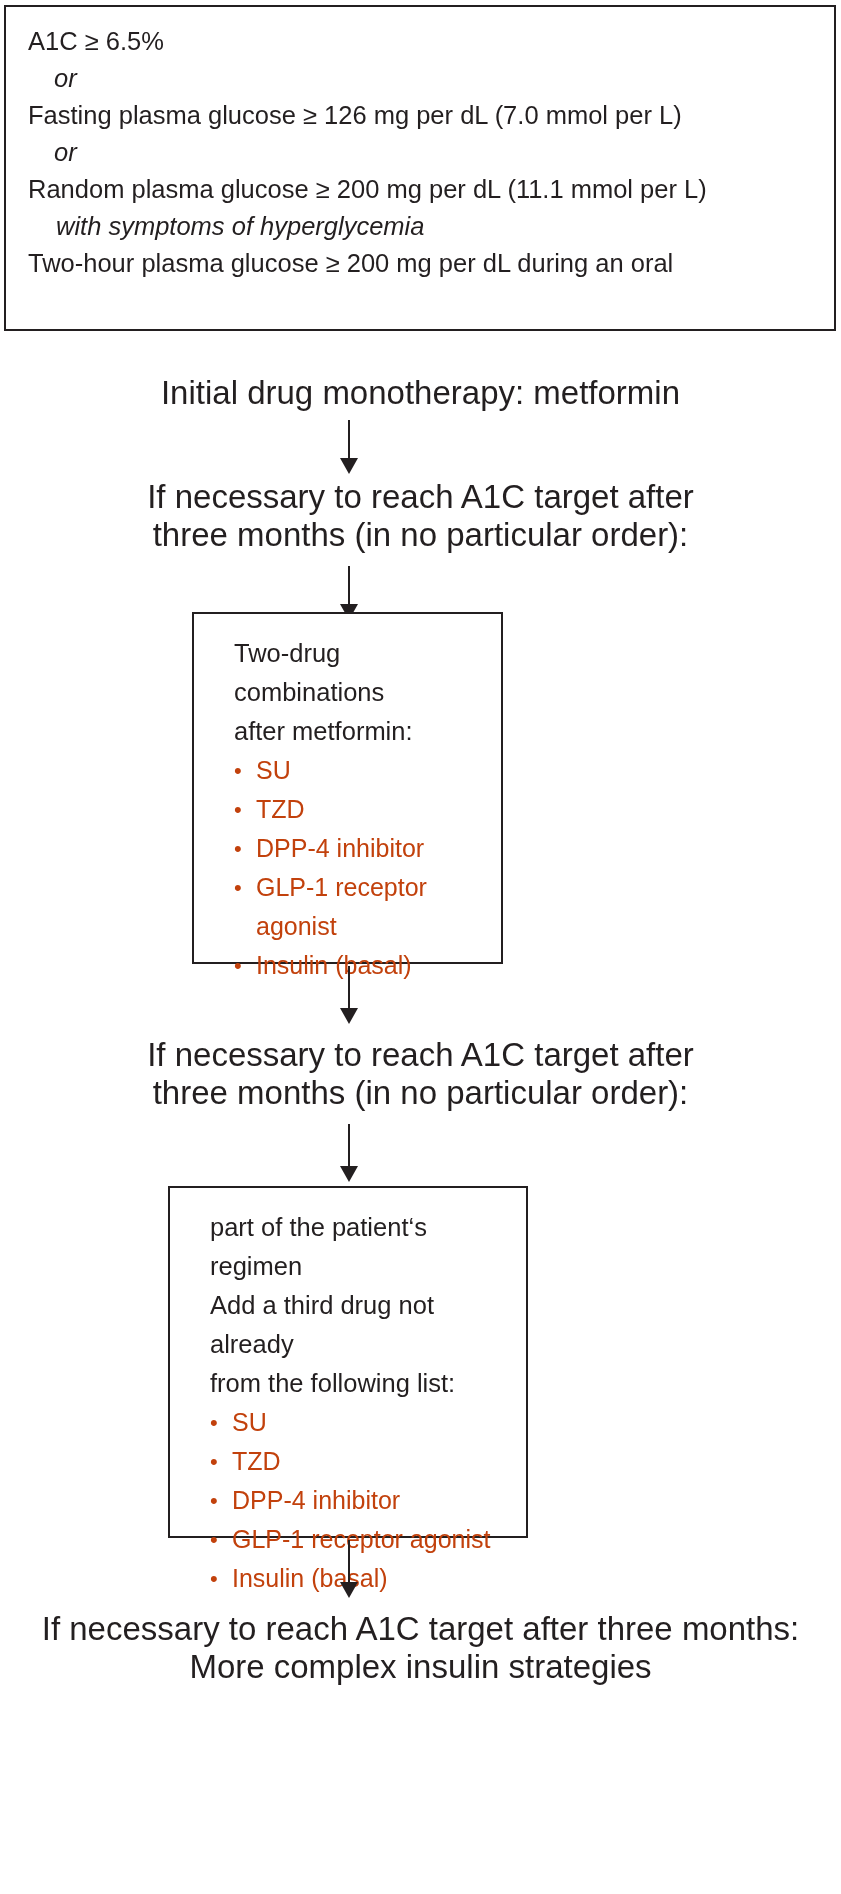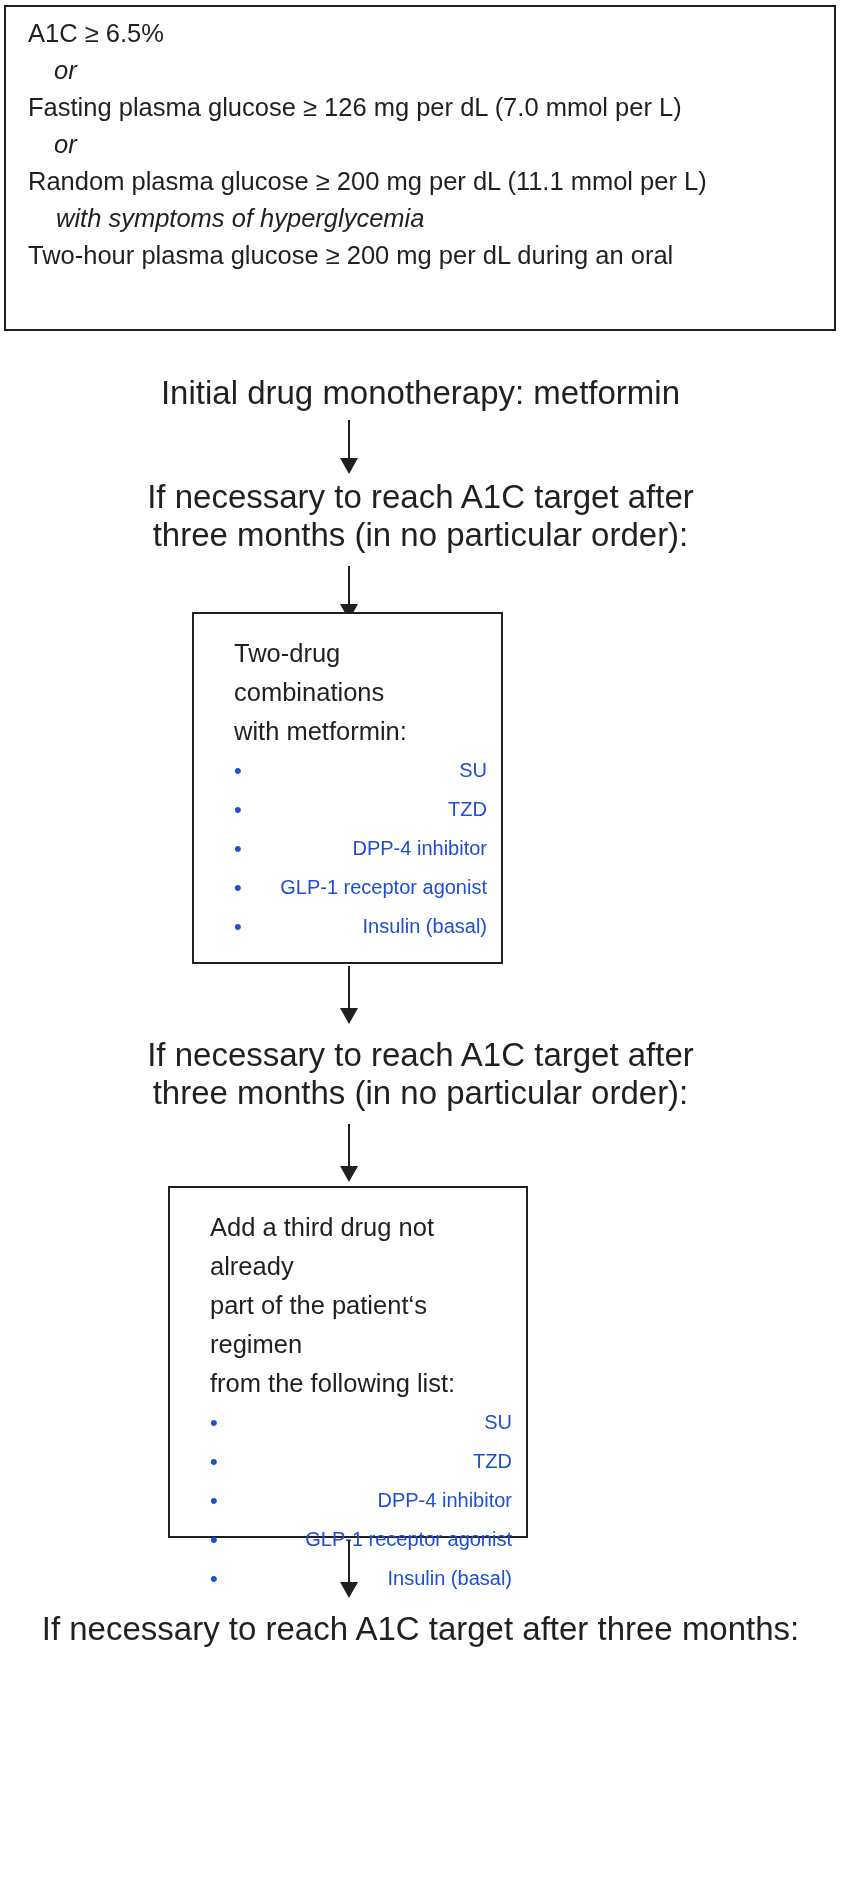--- a/index.html
+++ b/index.html
@@ -24,21 +24,21 @@
     position: absolute;
     left: 4px;
     top: 5px;
     width: 832px;
     height: 326px;
     border: 2px solid #231f20;
     box-sizing: border-box;
     background: #ffffff;
   }
   .criteria-inner {
-    padding: 8px 20px 10px 22px;
+    padding: 16px 20px 10px 22px;
   }
   .crit-line {
     font-size: 25.5px;
     line-height: 37px;
     color: #231f20;
     white-space: pre-wrap;
   }
   .crit-or {
     font-size: 25.5px;
     line-height: 37px;
@@ -98,26 +98,25 @@
     font-size: 25.5px;
     line-height: 39px;
     color: #231f20;
   }
   .opt-list {
     list-style: none;
     margin: 0;
     padding: 0;
   }
   .opt-list li {
-    font-size: 20px;
+    font-size: 25px;
     line-height: 39px;
-    color: #1d4ed8;
+    color: #c2410c;
     position: relative;
     padding-left: 22px;
-    text-align: right;
   }
   .opt-list li::before {
     content: "\2022";
     position: absolute;
     left: 0;
     top: 0;
     font-size: 22px;
   }
 </style>
 </head>
@@ -146,21 +145,21 @@
   <div class="flow-text" style="top:478px;">
     <span class="flow-line">If necessary to reach A1C target after</span>
     <span class="flow-line">three months (in no particular order):</span>
   </div>
 
   <div class="arrow" style="left:348px; top:566px; height:40px;"></div>
 
   <div class="opt-box" style="left: 192px; top: 612px; width: 311px; height: 352px;">
     <div class="opt-inner">
       <div class="opt-head">Two-drug combinations</div>
-      <div class="opt-head">with metformin:</div>
+      <div class="opt-head">after metformin:</div>
       <ul class="opt-list">
         <li>SU</li>
         <li>TZD</li>
         <li>DPP-4 inhibitor</li>
         <li>GLP-1 receptor agonist</li>
         <li>Insulin (basal)</li>
       </ul>
     </div>
   </div>
 
@@ -168,32 +167,33 @@
 
   <div class="flow-text" style="top: 1036px;">
     <span class="flow-line">If necessary to reach A1C target after</span>
     <span class="flow-line">three months (in no particular order):</span>
   </div>
 
   <div class="arrow" style="left: 348px; top: 1124px; height: 44px;"></div>
 
   <div class="opt-box" style="left: 168px; top: 1186px; width: 360px; height: 352px;">
     <div class="opt-inner">
+      <div class="opt-head">part of the patient‘s regimen</div>
       <div class="opt-head">Add a third drug not already</div>
-      <div class="opt-head">part of the patient‘s regimen</div>
       <div class="opt-head">from the following list:</div>
       <ul class="opt-list">
         <li>SU</li>
         <li>TZD</li>
         <li>DPP-4 inhibitor</li>
         <li>GLP-1 receptor agonist</li>
         <li>Insulin (basal)</li>
       </ul>
     </div>
   </div>
 
   <div class="arrow" style="left: 348px; top: 1540px; height: 44px;"></div>
 
   <div class="flow-text" style="top: 1610px;">
     <span class="flow-line">If necessary to reach A1C target after three months:</span>
+    <span class="flow-line">More complex insulin strategies</span>
   </div>
 
 </div>
 
 </body></html>

